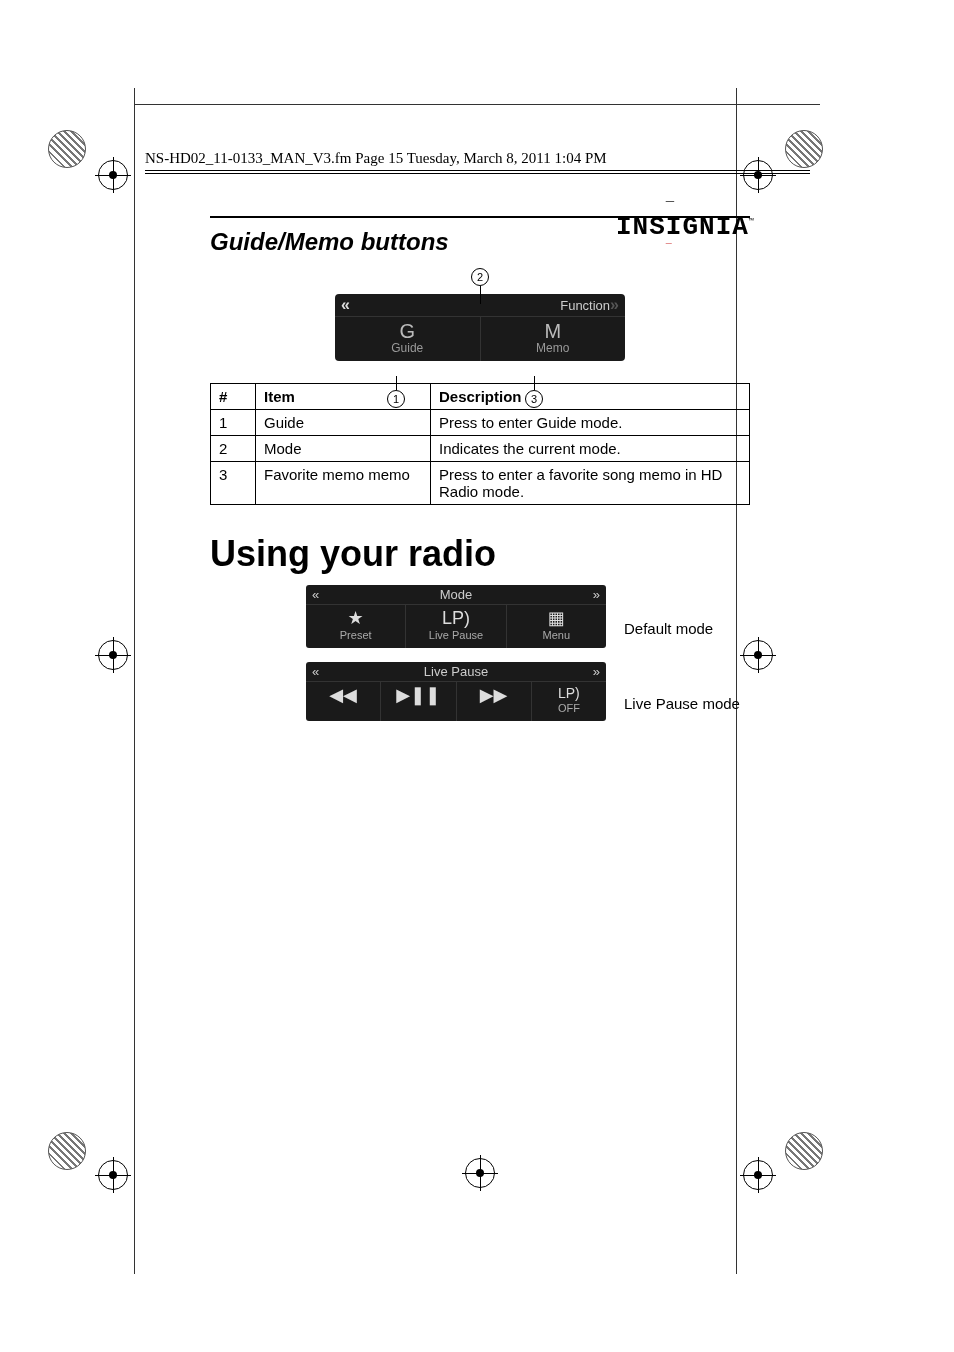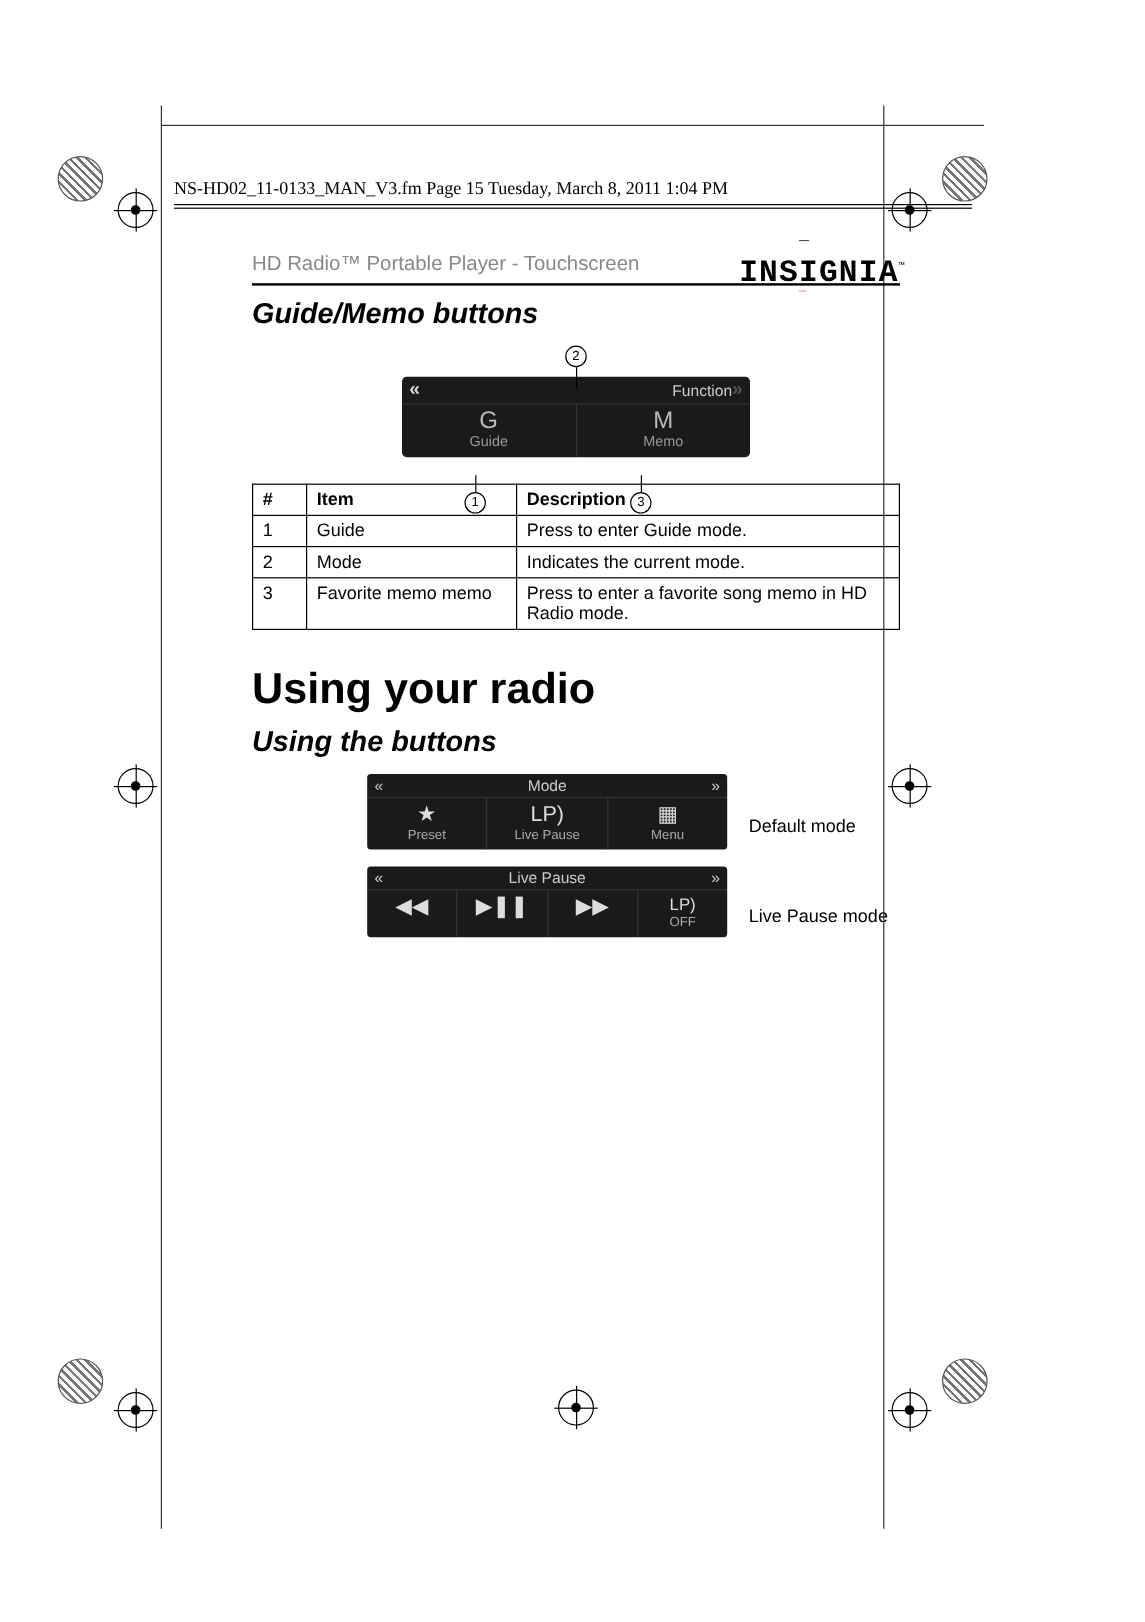--- a/index.html
+++ b/index.html
@@ -229,21 +229,20 @@
     </div>
 
   <div class="docheader">NS-HD02_11-0133_MAN_V3.fm  Page 15  Tuesday, March 8, 2011  1:04 PM</div>
   <div class="docheader-rule"></div>
 
   <div class="brand">
     INS<span class="idot">I</span>GNIA<small>™</small>
   </div>
 
   <div class="content">
-    <div class="product-line">HD Radio™ Portable Player - Touchscreen</div>
     <div class="rule"></div>
 
     <h2 class="section">Guide/Memo buttons</h2>
 
     <div class="fnwrap">
       <div class="callout co-2">
         <span class="num">2</span><div class="stem-v"></div>
       </div>
       <div class="fnbar">
         <div class="toprow">
@@ -289,21 +288,20 @@
       </tr>
       <tr>
         <td>3</td>
         <td>Favorite memo memo</td>
         <td>Press to enter a favorite song memo in HD Radio mode.</td>
       </tr>
     </tbody>
       </table>
 
     <h1 class="chapter">Using your radio</h1>
-    <h2 class="section">Using the buttons</h2>
 
 
     <div class="modewrap">
       <div class="modebar">
         <div class="mtop">
           <span class="chev dim">«</span>
           <span class="title">Mode</span>
           <span class="chev">»</span>
         </div>
         <div class="mrow">

